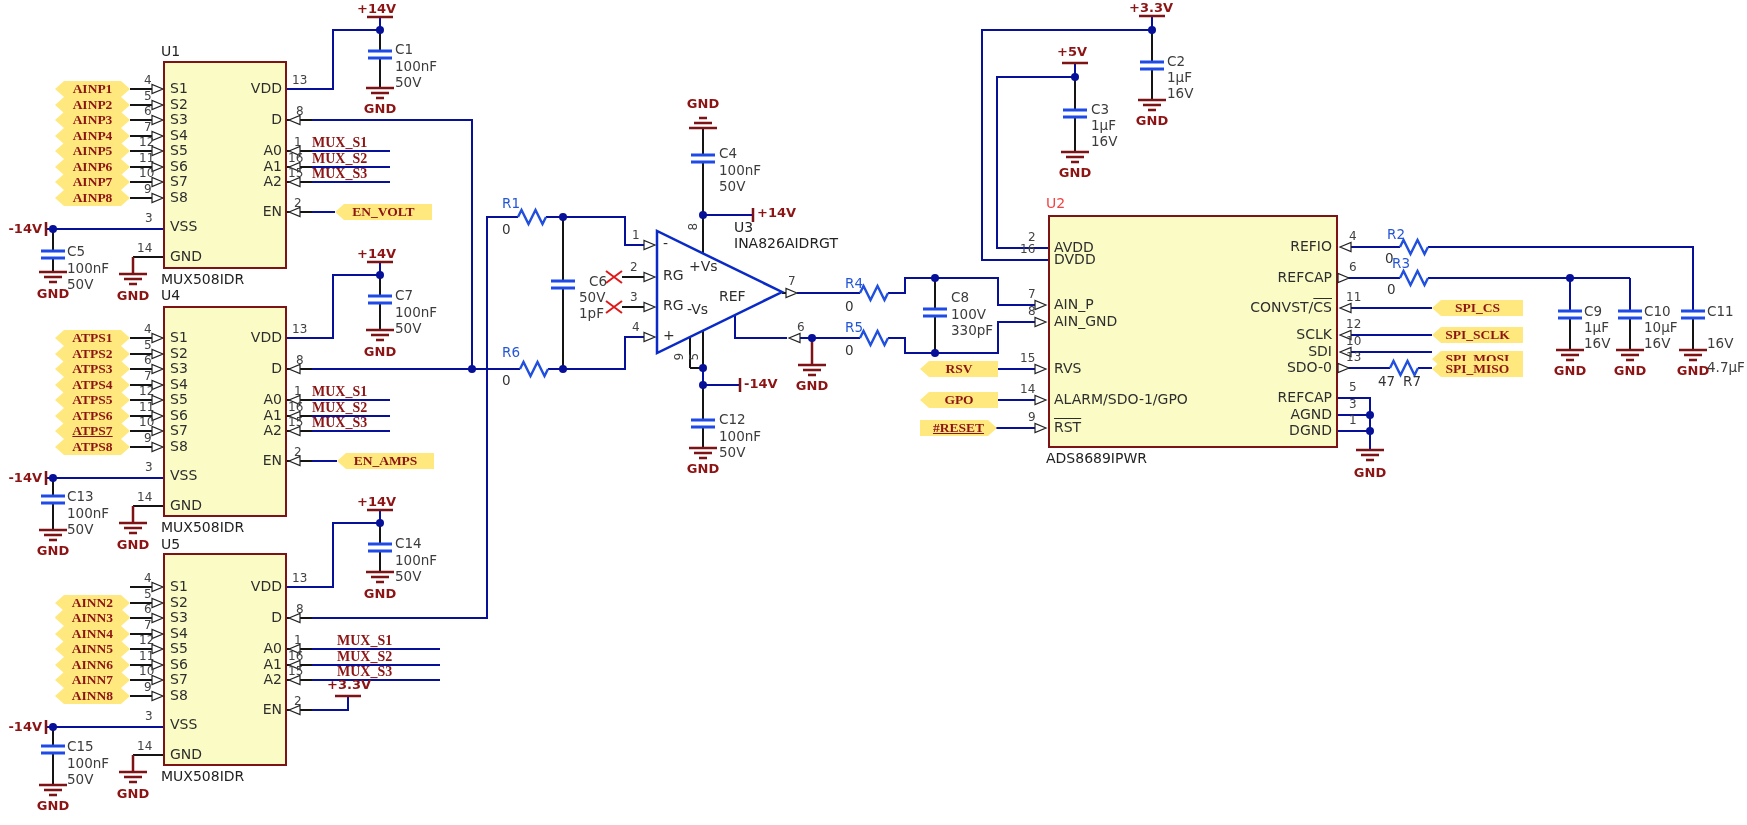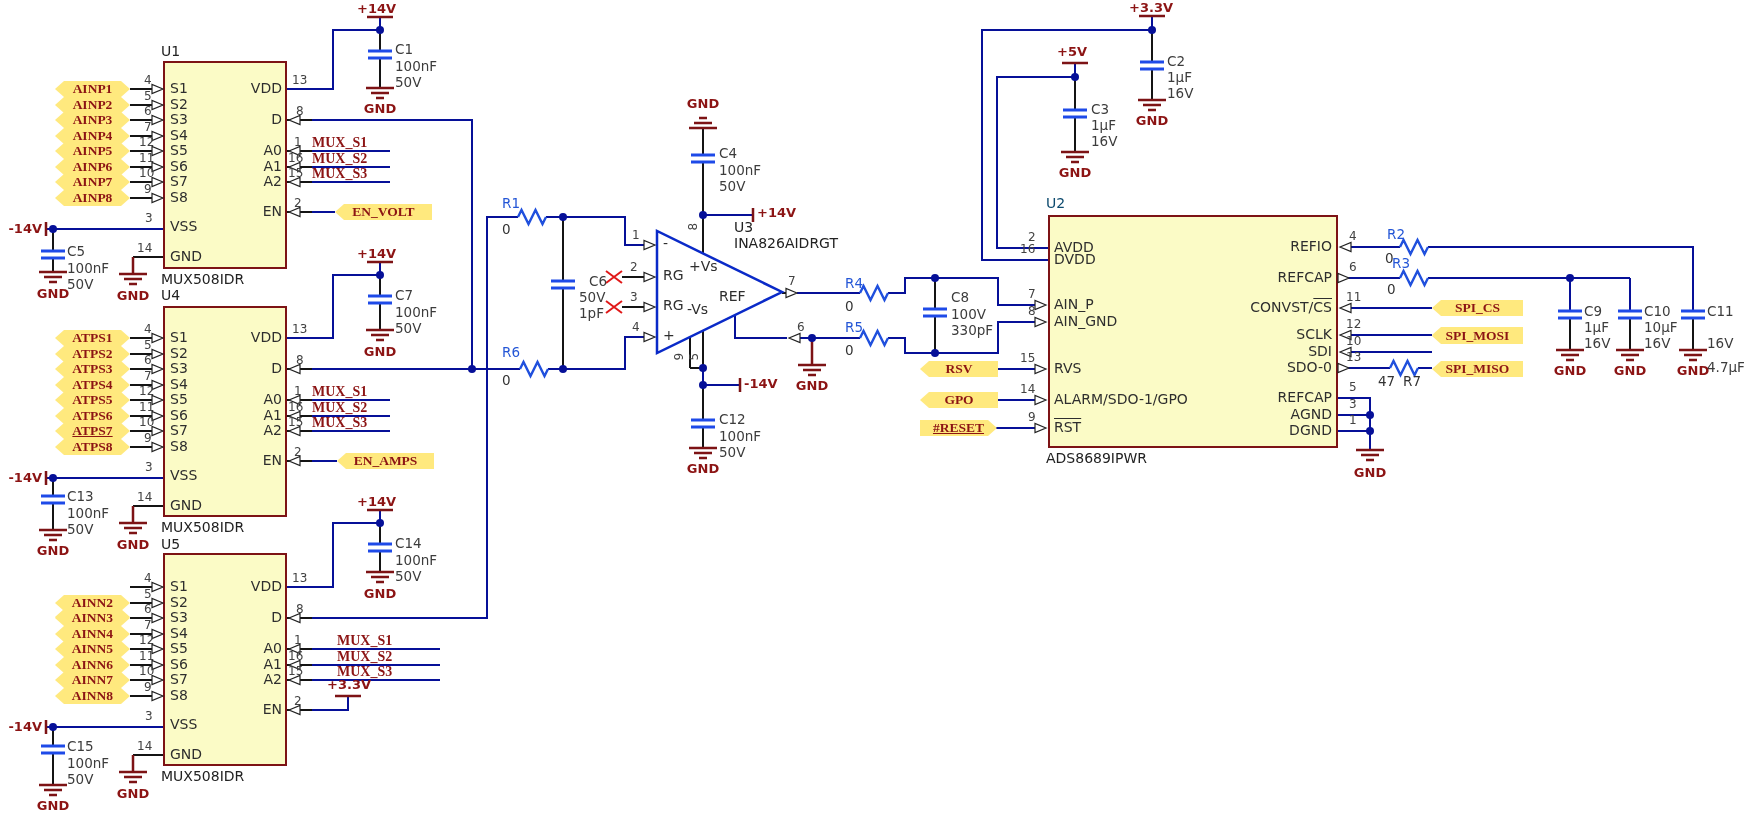--- a/index.html
+++ b/index.html
@@ -410,21 +410,21 @@
   <div class="t gt" style="left:686px;top:462px;">GND</div>
   <div class="t gt" style="left:795px;top:379px;">GND</div>
   <div class="t rl" style="left:845px;top:276px;">R4</div>
   <div class="t rv" style="left:845px;top:299px;">0</div>
   <div class="t rl" style="left:845px;top:320px;">R5</div>
   <div class="t rv" style="left:845px;top:343px;">0</div>
   <div class="t cl" style="left:951px;top:290px;">C8</div>
   <div class="t cl" style="left:951px;top:307px;">100V</div>
   <div class="t cl" style="left:951px;top:323px;">330pF</div>
 
-  <div class="t ur" style="left:1046px;top:196px;color:#0c4a6e;">U2</div>
+  <div class="t ur" style="left:1046px;top:196px;color:#ef4444;">U2</div>
   <div class="t ur" style="left:1046px;top:451px;">ADS8689IPWR</div>
   <div class="t pn" style="left:1054px;top:240px;">AVDD</div>
   <div class="t pn" style="left:1054px;top:252px;">DVDD</div>
   <div class="t pn" style="left:1054px;top:297px;">AIN_P</div>
   <div class="t pn" style="left:1054px;top:314px;">AIN_GND</div>
   <div class="t pn" style="left:1054px;top:361px;">RVS</div>
   <div class="t pn" style="left:1054px;top:392px;">ALARM/SDO-1/GPO</div>
   <div class="t pn ov" style="left:1054px;top:420px;">RST</div>
   <div class="t pnum" style="left:1028px;top:231px;">2</div>
   <div class="t pnum" style="left:1020px;top:243px;">16</div>
@@ -449,21 +449,21 @@
   <div class="t pnum" style="left:1346px;top:335px;">10</div>
   <div class="t pnum" style="left:1346px;top:351px;">13</div>
   <div class="t pnum" style="left:1349px;top:381px;">5</div>
   <div class="t pnum" style="left:1349px;top:398px;">3</div>
   <div class="t pnum" style="left:1349px;top:414px;">1</div>
   <div class="flag fl" style="left:920px;top:361px;width:78px;">RSV</div>
   <div class="flag fl" style="left:920px;top:392px;width:78px;">GPO</div>
   <div class="flag fr" style="left:920px;top:420px;width:77px;text-decoration:underline;">#RESET</div>
   <div class="flag fl" style="left:1432px;top:300px;width:91px;">SPI_CS</div>
   <div class="flag fl" style="left:1432px;top:327px;width:91px;">SPI_SCLK</div>
-  <div class="flag fl" style="left:1432px;top:328px;width:91px;">SPI_MOSI</div>
+  <div class="flag fl" style="left:1432px;top:351px;width:91px;">SPI_MOSI</div>
   <div class="flag fl" style="left:1432px;top:361px;width:91px;">SPI_MISO</div>
   <div class="t rl" style="left:1387px;top:227px;">R2</div>
   <div class="t rv" style="left:1385px;top:251px;">0</div>
   <div class="t rl" style="left:1392px;top:256px;">R3</div>
   <div class="t rv" style="left:1387px;top:282px;">0</div>
   <div class="t rv" style="left:1378px;top:374px;">47</div>
   <div class="t rv" style="left:1403px;top:374px;">R7</div>
   <div class="t gt" style="left:1353px;top:466px;">GND</div>
   <div class="t pw" style="left:1057px;top:45px;">+5V</div>
   <div class="t cl" style="left:1091px;top:102px;">C3</div>

